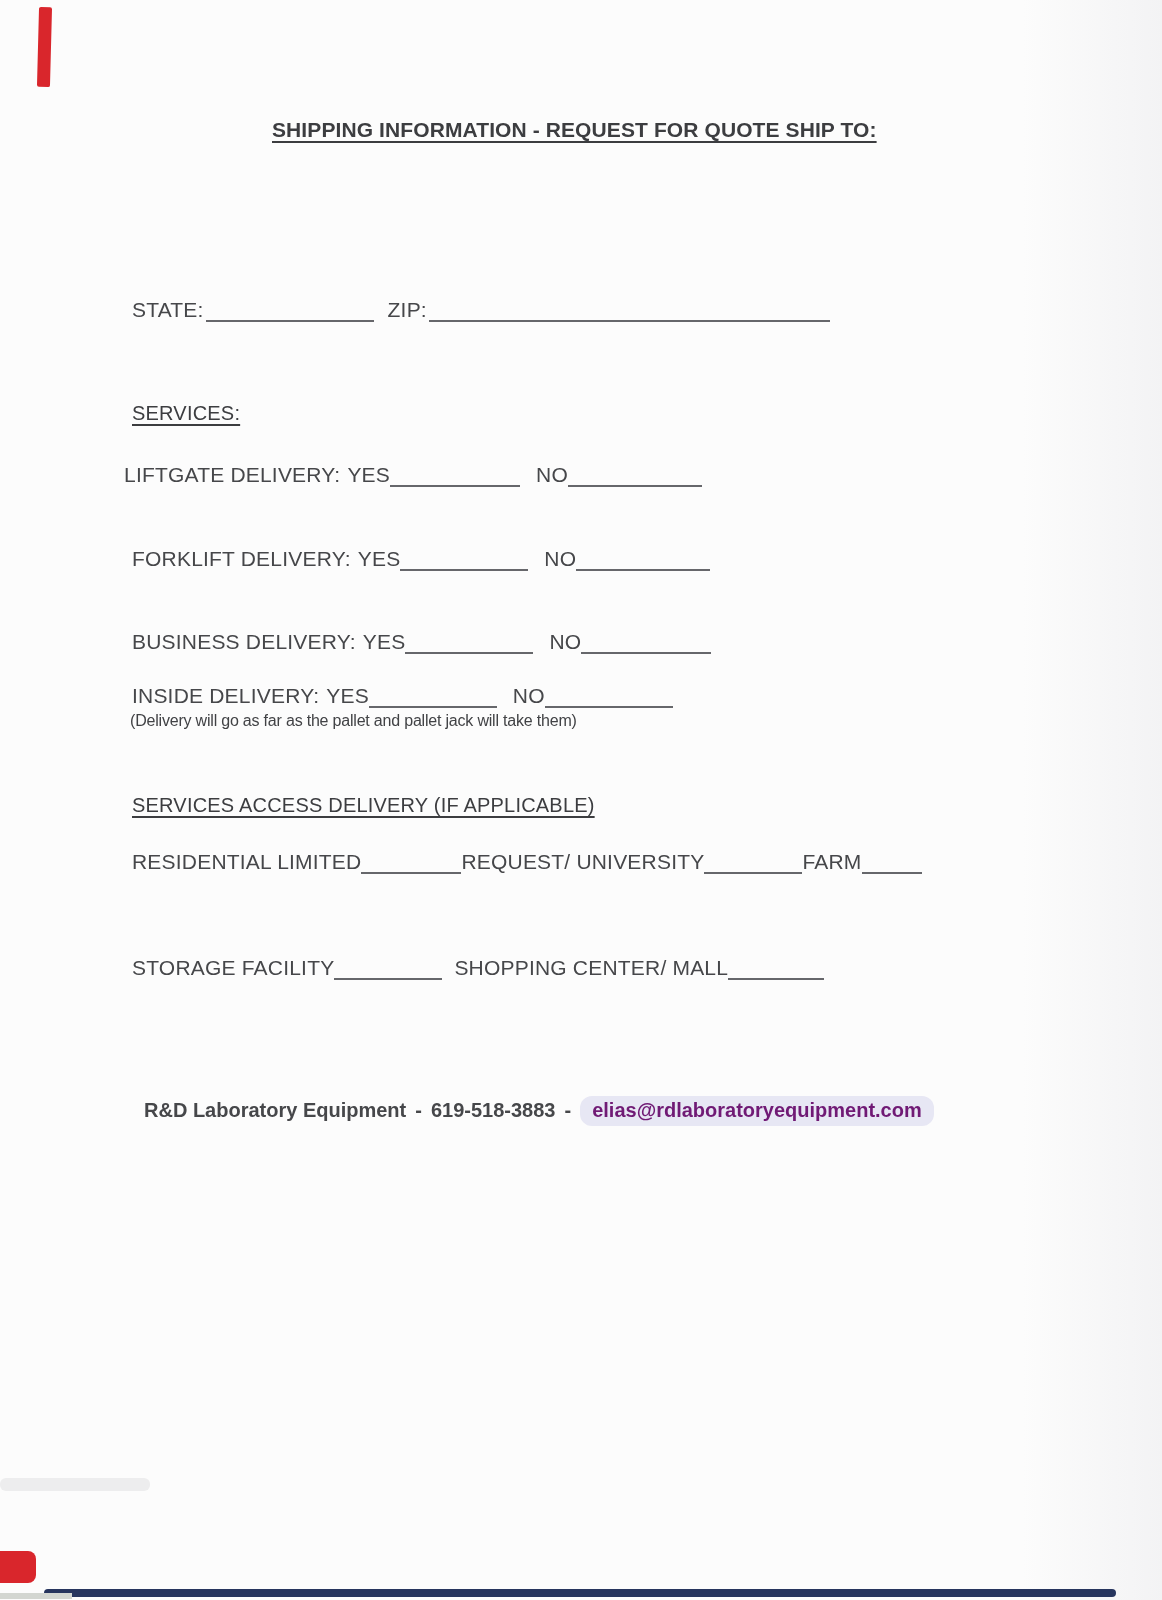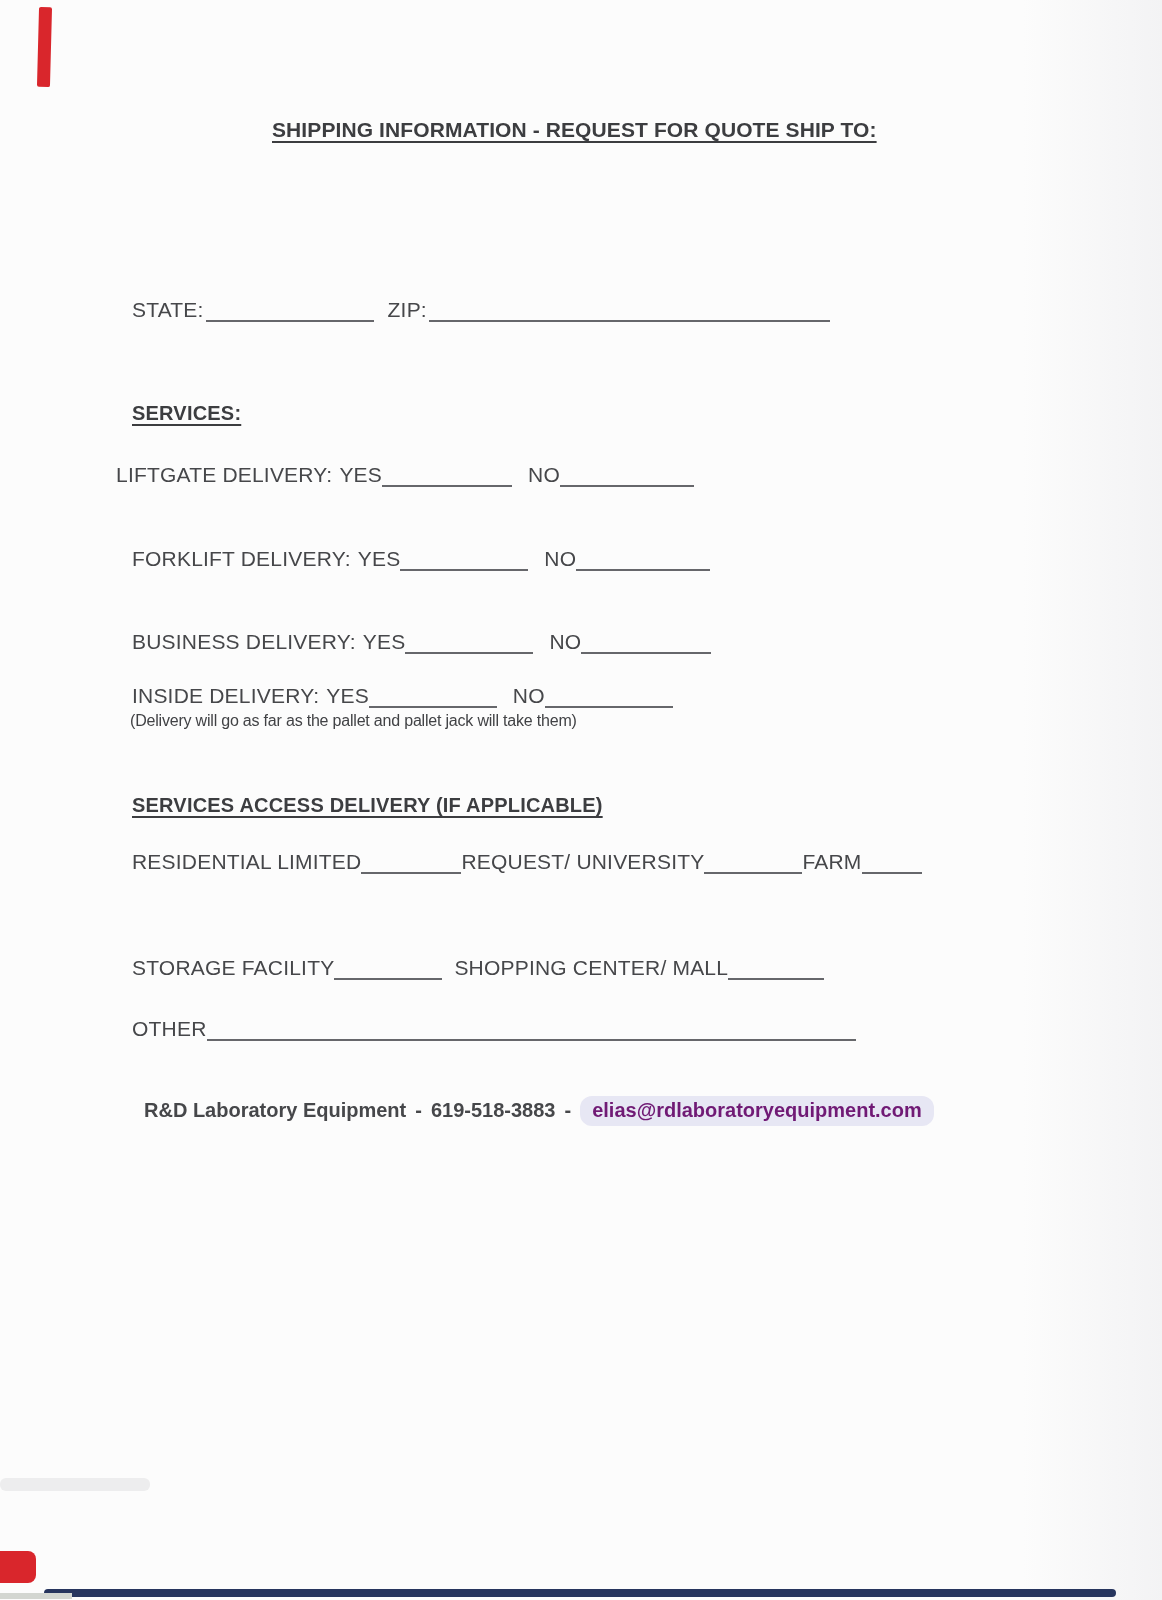--- a/index.html
+++ b/index.html
@@ -36,21 +36,21 @@
     font-weight: bold;
     letter-spacing: 0.1px;
     color: #3c3d40;
     text-decoration: underline;
     text-decoration-thickness: 2px;
     text-underline-offset: 4px;
   }
   .section-heading {
     position: absolute;
     font-size: 20px;
-    font-weight: bold;
+    font-weight: normal;
     color: #3c3d40;
     letter-spacing: 0.2px;
     text-decoration: underline;
     text-decoration-thickness: 2px;
     text-underline-offset: 4px;
   }
   .fill {
     display: inline-block;
     border-bottom: 2px solid #66676b;
     height: 18px;
@@ -127,21 +127,21 @@
 
   <div class="row" style="top:298px; left:132px; width:698px;">
     <span class="lbl">STATE:</span>
     <span class="fill" style="width:168px;"></span>
     <span class="lbl" style="margin-left:14px;">ZIP:</span>
     <span class="fill" style="flex:1;"></span>
   </div>
 
   <div class="section-heading" style="top:402px; left:132px;">SERVICES:</div>
 
-  <div class="row" style="top:463px; left:116px;">
+  <div class="row" style="top:463px; left:124px;">
     <span>LIFTGATE DELIVERY:</span>
     <span class="yes-no">YES</span>
     <span class="fill" style="width:130px;"></span>
     <span class="no-word">NO</span>
     <span class="fill" style="width:134px;"></span>
   </div>
 
   <div class="row" style="top:547px; left:132px;">
     <span>FORKLIFT DELIVERY:</span>
     <span class="yes-no">YES</span>
@@ -179,24 +179,20 @@
     <span class="fill" style="flex:1;"></span>
   </div>
 
   <div class="row" style="top:956px; left:132px;">
     <span>STORAGE FACILITY</span>
     <span class="fill" style="width:108px;"></span>
     <span style="margin-left:12px;">SHOPPING CENTER/ MALL</span>
     <span class="fill" style="width:96px;"></span>
   </div>
 
-  <div class="row" style="top:1017px; left:132px; width:724px;">
-    <span>OTHER</span>
-    <span class="fill" style="flex:1;"></span>
-  </div>
 
   <div class="footer-line">
     <span>R&amp;D Laboratory Equipment</span>
     <span class="sep">-</span>
     <span>619-518-3883</span>
     <span class="sep">-</span>
     <span class="email-pill">elias@rdlaboratoryequipment.com</span>
   </div>
 
   <div class="artifact artifact-red-top"></div>

